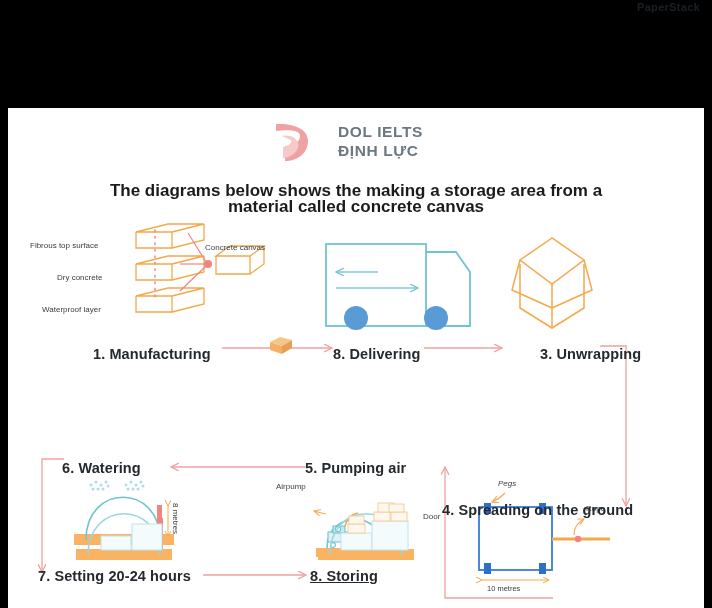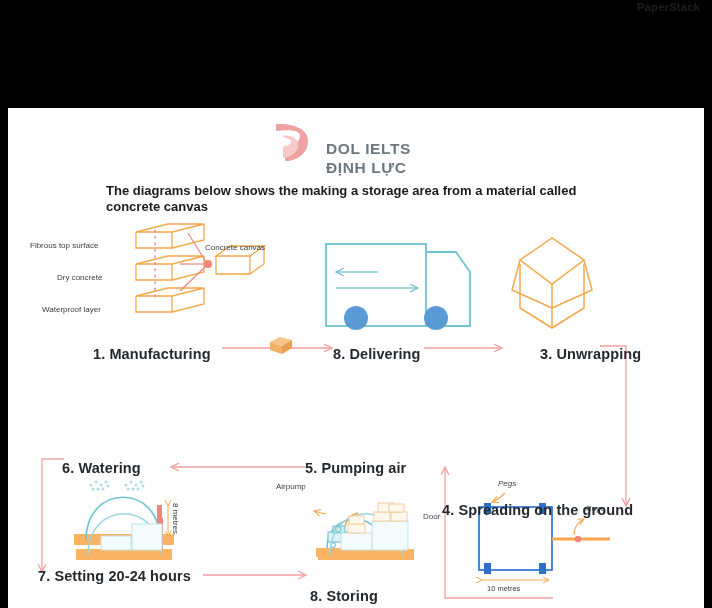--- a/index.html
+++ b/index.html
@@ -24,30 +24,30 @@
   .page {
     position: absolute; left: 8px; top: 108px;
     width: 696px; height: 500px;
     background: #ffffff;
     overflow: hidden;
   }
 
   
   .logo { position: absolute; left: 262px; top: 10px; width: 180px; height: 48px; }
   .logo-mark { position: absolute; left: 0; top: 2px; width: 44px; height: 44px; }
-  .logo-text { position: absolute; left: 56px; top: 4px; margin-top: 17px; }
+  .logo-text { position: absolute; left: 68px; top: 4px; }
   .logo-l1, .logo-l2 {
     font-size: 15.5px; font-weight: 700; color: #6b7880;
     letter-spacing: .6px; line-height: 19px;
   }
 
   
   .heading {
     position: absolute; left: 98px; top: 75px; width: 500px;
-    font-size: 13px; font-weight: 700;
+    text-align: center; font-size: 17px; font-weight: 700;
     color: #1b1b1b; line-height: 16px;
   }
 
   
   .lbl { position: absolute; white-space: nowrap; }
   .step-label {
     font-size: 14.5px; font-weight: 700; color: #24292e;
     letter-spacing: .1px;
   }
   .small-label { font-size: 8px; color: #3b4046; }
@@ -267,16 +267,16 @@
     <div class="lbl small-label" style="left:268px; top:374px;">Airpump</div>
     <div class="lbl small-label" style="left:395px; top:404px;padding-left:20px;">Door</div>
 
     <div class="lbl step-label" style="left:85px; top:238px;">1. Manufacturing</div>
     <div class="lbl step-label" style="left:325px; top:238px;">8. Delivering</div>
     <div class="lbl step-label" style="left:496px; top:238px;margin-left:36px;">3. Unwrapping</div>
     <div class="lbl step-label" style="left:434px; top:394px;">4. Spreading on the ground</div>
     <div class="lbl step-label" style="left:297px; top:352px;">5. Pumping air</div>
     <div class="lbl step-label" style="left:54px; top:352px;">6. Watering</div>
     <div class="lbl step-label" style="left:30px; top:460px;">7. Setting 20-24 hours</div>
-    <div class="lbl step-label" style="left:302px; top:480px;">8. Storing</div>
+    <div class="lbl step-label" style="left:302px; top:460px;text-decoration:underline;">8. Storing</div>
 
   </div>
 </div>
 
 </body></html>

